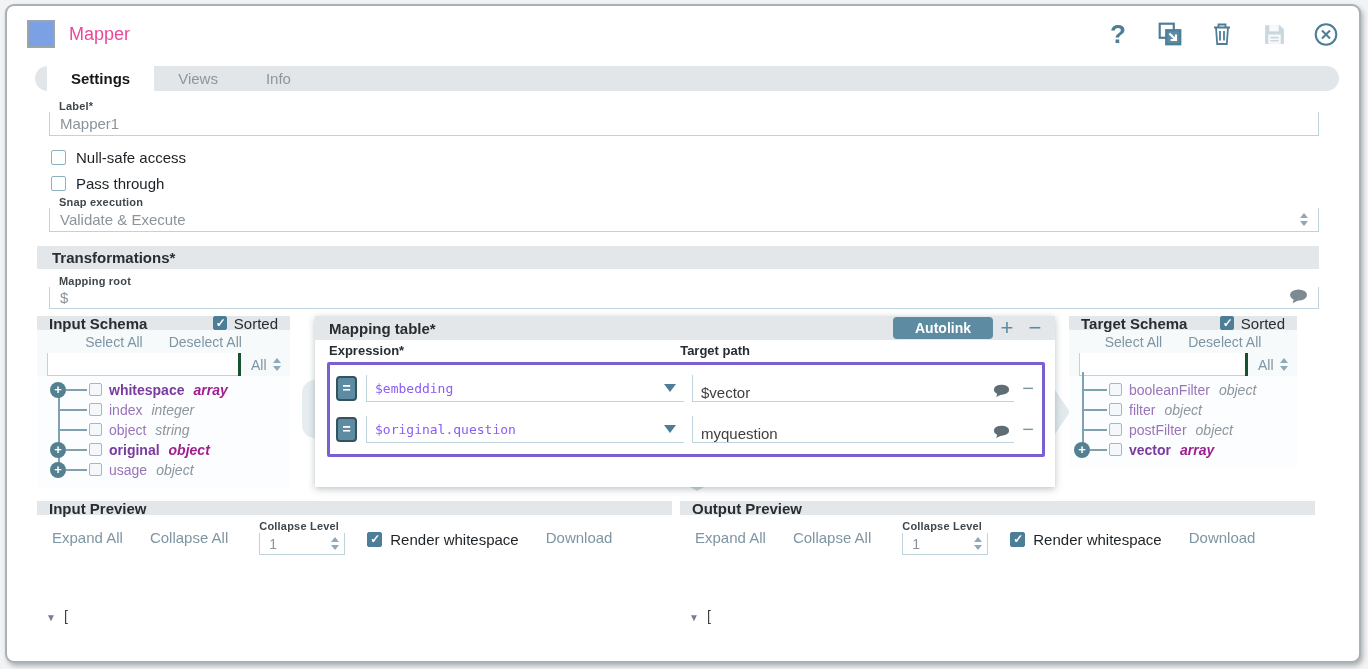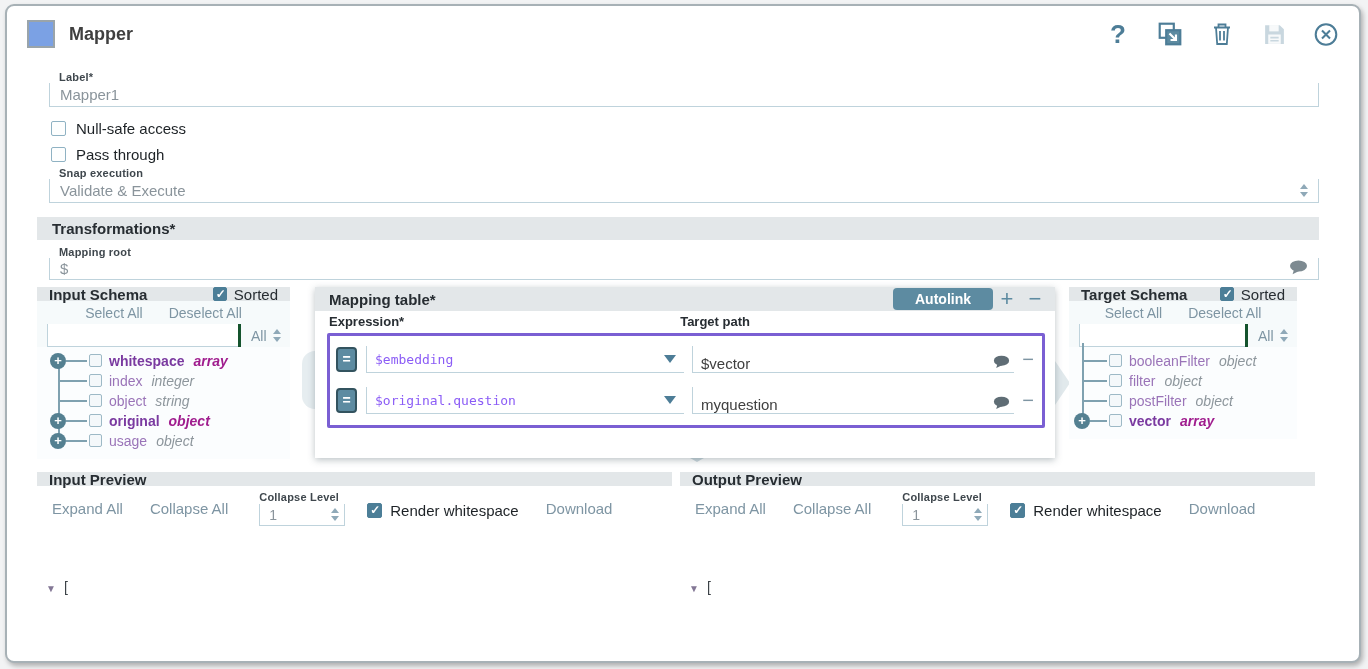--- a/index.html
+++ b/index.html
@@ -5,21 +5,21 @@
   * { margin:0; padding:0; box-sizing:border-box; }
   html,body { width:1368px; height:669px; background:#f2f3f4; font-family:"Liberation Sans",sans-serif; }
   .window {
     position:absolute; left:5px; top:4px; width:1356px; height:659px;
     background:#fff; border:2px solid #a7b1b6; border-radius:9px;
     box-shadow:2px 3px 5px rgba(0,0,0,.28); overflow:hidden;
   }
   
   .titlebar { height:56px; display:flex; align-items:center; padding:0 20px; }
   .snap-icon { width:28px; height:28px; background:#7ba1e4; border:2px solid #9aa4aa; margin-right:14px; }
-  .title { font-size:18px; font-weight:bold; color:#404040; }
+  .title { font-size:18px; font-weight:normal; color:#ec4899; }
   .tb-actions { margin-left:auto; display:flex; align-items:center; gap:26px; }
   .tb-btn { width:26px; height:26px; display:flex; align-items:center; justify-content:center; cursor:pointer; }
   .help-glyph::before { content:"?"; font-size:26px; font-weight:bold; color:#4d7d97; }
   
   .tabbar { margin:4px 20px 0 28px; height:25px; background:#e2e6e9; border-radius:13px; display:flex; align-items:stretch; overflow:hidden; }
   .tab { display:flex; align-items:center; padding:0 24px; font-size:15px; color:#8c969d; }
   .tab.active { background:#fff; margin-left:12px; color:#15181b; font-weight:bold; }
   
   .content { padding:0 40px 0 30px; }
   .small-label { font-size:11px; font-weight:bold; color:#3f474d; letter-spacing:.2px; }
@@ -135,20 +135,25 @@
       </span>
       <span class="tb-btn">
         <svg width="27" height="27" viewBox="0 0 24 24" fill="none" stroke="#4d7d97" stroke-width="1.9">
           <circle cx="12" cy="12" r="9.5"></circle>
           <path d="M8.3 8.3 L15.7 15.7 M15.7 8.3 L8.3 15.7"></path>
         </svg>
       </span>
     </div>
   </div>
 
+  <div class="tabbar">
+    <div class="tab active">Settings</div>
+    <div class="tab">Views</div>
+    <div class="tab">Info</div>
+  </div>
 
   <div class="content">
 
     <div class="lbl-row small-label">Label*</div>
     <div class="field">Mapper1</div>
 
     <div class="chk-row">
       <span class="chk"></span>
       <span class="chk-label">Null-safe access</span>
     </div>

